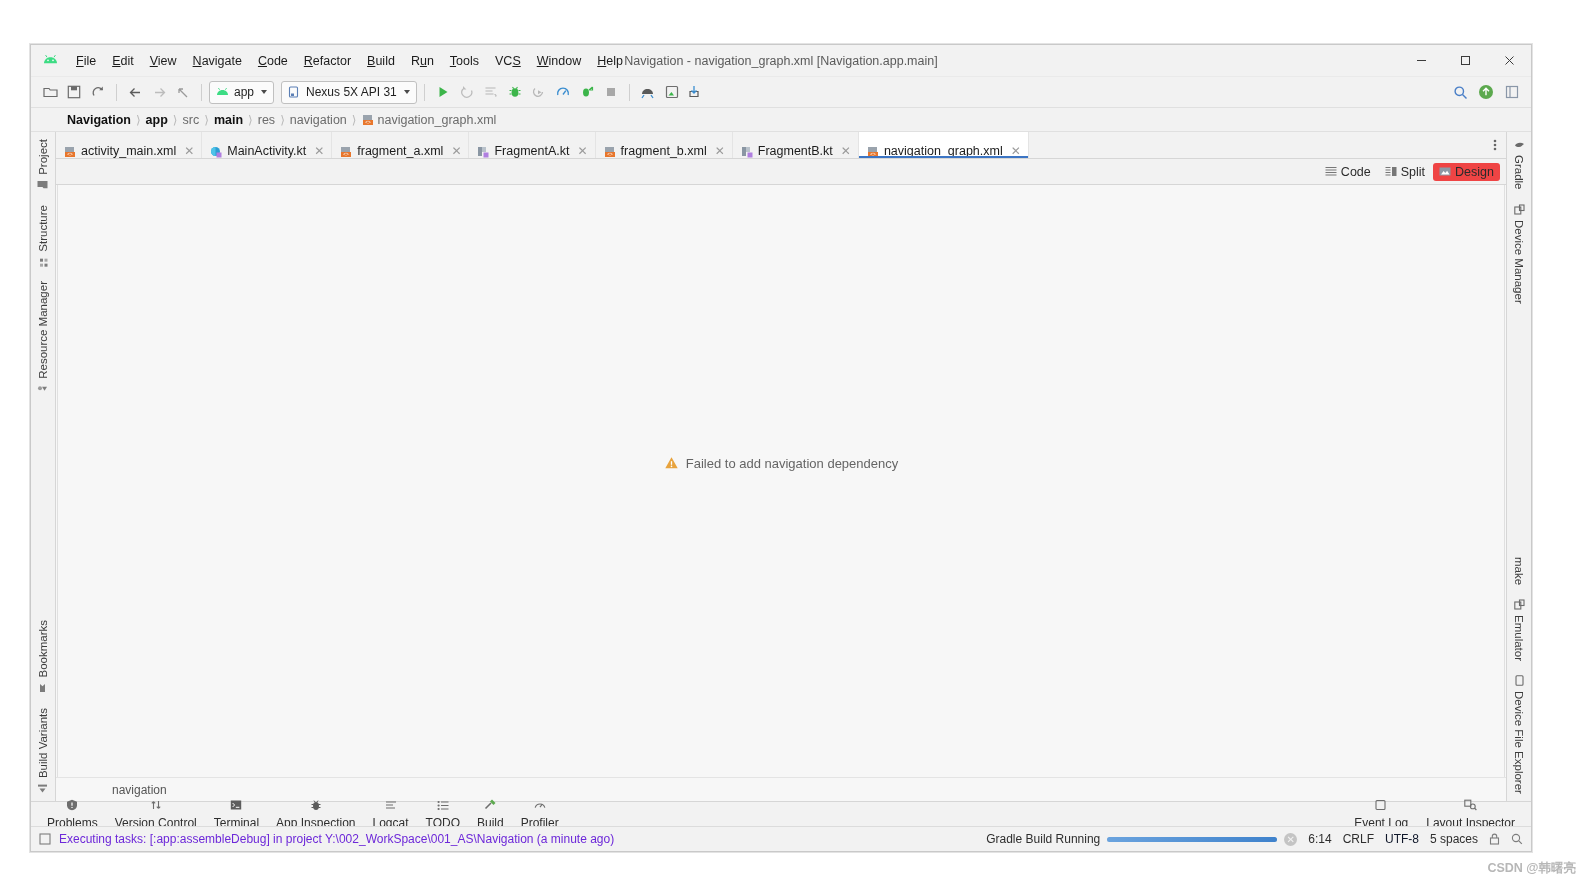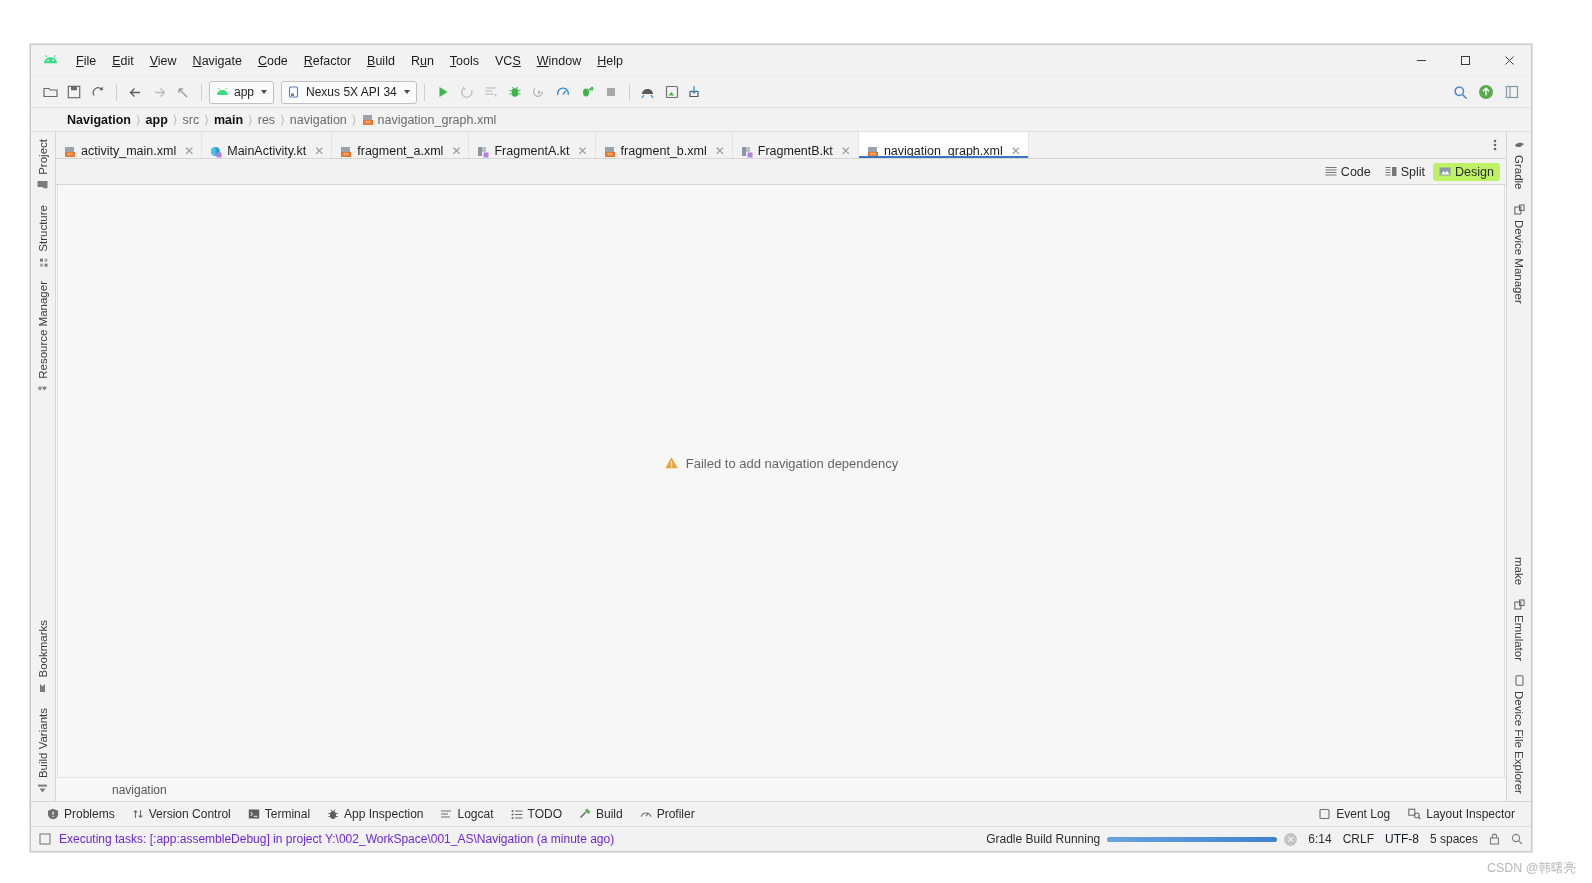--- a/index.html
+++ b/index.html
@@ -67,52 +67,52 @@
   .tab.active{background:#ffffff;}
   .tab.active:after{content:"";position:absolute;left:0;right:0;bottom:0;height:2px;background:#3c75c4;}
   .tclose{color:#9a9a9a;font-size:12px;margin-left:3px;}
   .tabmore{margin-left:auto;width:22px;display:flex;align-items:center;justify-content:center;color:#555;}
 
   
   .designbar{height:25px;background:#f2f2f2;display:flex;align-items:center;justify-content:flex-end;
              padding-right:6px;gap:2px;flex:0 0 auto;border-bottom:1px solid #d6d6d6;}
   .modebtn{display:flex;align-items:center;gap:4px;font-size:12.5px;color:#2b2b2b;
            padding:2px 6px;border-radius:3px;}
-  .modebtn.sel{background:#bef264;}
+  .modebtn.sel{background:#ef4444;}
 
   .canvas{flex:1 1 auto;background:#f7f7f7;position:relative;min-height:0;
           border:1px solid #e0e0e0;border-top:none;border-bottom:none;margin:0 1px;}
   .canvasinner{position:absolute;inset:0;background:#f7f7f7;
                display:flex;align-items:center;justify-content:center;}
   .errmsg{display:flex;align-items:center;gap:7px;font-size:13px;color:#656565;
           margin-top:-36px;justify-content:space-between;}
 
   .statusrow{height:23px;background:#f7f7f7;display:flex;align-items:center;flex:0 0 auto;
              padding-left:56px;font-size:12px;color:#565656;border-top:1px solid #e4e4e4;}
 
   
   .twbar{height:24px;background:#f2f2f2;display:flex;align-items:center;flex:0 0 auto;
          padding:0 8px;gap:1px;border-top:1px solid #d6d6d6;}
-  .tw{display:flex;align-items:center;gap:5px;font-size:12px;color:#2e2e2e;padding:3px 8px;border-radius:3px;}
+  .tw{display:flex;align-items:center;gap:5px;font-size:12px;color:#2e2e2e;padding:3px 8px;border-radius:3px;flex-direction:column;}
   .twright{margin-left:auto;display:flex;align-items:center;gap:2px;}
 
   
   .statusbar{height:24px;background:#f2f2f2;display:flex;align-items:center;flex:0 0 auto;
              padding:0 8px;gap:6px;font-size:12px;color:#2e2e2e;border-top:1px solid #dcdcdc;}
   .sbtext{color:#6d28d9;white-space:nowrap;}
   .sbright{margin-left:auto;display:flex;align-items:center;gap:11px;}
   .progwrap{display:flex;align-items:center;gap:7px;}
   .progbar{width:170px;height:5px;border-radius:3px;background:#cfd6dd;overflow:hidden;position:relative;}
   .progfill{position:absolute;left:0;top:0;bottom:0;width:100%;
             background:linear-gradient(90deg,#6aa3de,#3f82cc);}
   .xbtn{width:13px;height:13px;border-radius:50%;background:#c4c4c4;color:#f2f2f2;
         font-size:10px;line-height:13px;text-align:center;}
   .sbdim{color:#0f172a;}
 
-  .watermark{position:absolute;right:16px;bottom:6px;font-size:12.5px;color:#b7b7b7;}
+  .watermark{position:absolute;right:16px;bottom:6px;font-size:12.5px;color:#b7b7b7;font-weight:bold;}
 
   svg{display:block;}
 </style>
 </head>
 <body>
 
 <div id="window">
 
   <div class="menubar">
     <div class="logo">
@@ -130,20 +130,21 @@
       <div class="menuitem"><u>N</u>avigate</div>
       <div class="menuitem"><u>C</u>ode</div>
       <div class="menuitem"><u>R</u>efactor</div>
       <div class="menuitem"><u>B</u>uild</div>
       <div class="menuitem">R<u>u</u>n</div>
       <div class="menuitem"><u>T</u>ools</div>
       <div class="menuitem">VC<u>S</u></div>
       <div class="menuitem"><u>W</u>indow</div>
       <div class="menuitem"><u>H</u>elp</div>
     </div>
+    <div class="wtitle">Navigation - navigation_graph.xml [Navigation.app.main]</div>
     <div class="wbtns">
       <div class="wbtn">
         <svg width="11" height="11" viewBox="0 0 11 11">
             <path d="M1 5.5h9" stroke="#3b3b3b" stroke-width="1"></path>
           </svg>
       </div>
       <div class="wbtn">
         <svg width="11" height="11" viewBox="0 0 11 11">
             <rect x="1.5" y="1.5" width="8" height="8" stroke="#3b3b3b" stroke-width="1" fill="none"></rect>
           </svg>
@@ -197,21 +198,21 @@
           <path d="M2.4 1l1.2 1.8M10.6 1L9.4 2.8" stroke="#3ddc84" stroke-width=".9" fill="none"></path>
         </svg>
       <span>app</span>
       <span class="caret"></span>
     </div>
     <div class="combo" style="margin-left:5px;">
       <svg width="13" height="12" viewBox="0 0 13 12">
           <rect x="1.5" y="1" width="8" height="10" rx="1" fill="none" stroke="#5b7fb5" stroke-width="1.1"></rect>
           <rect x="3" y="7.5" width="3" height="2.5" fill="#5b7fb5"></rect>
         </svg>
-      <span>Nexus 5X API 34</span>
+      <span>Nexus 5X API 31</span>
       <span class="caret"></span>
     </div>
     <div class="tsep"></div>
     <div class="tbtn">
       <svg width="14" height="14" viewBox="0 0 14 14">
           <path d="M3.5 2l8 5-8 5z" fill="#3cb54a"></path>
         </svg>
     </div>
     <div class="tbtn">
       <svg width="14" height="14" viewBox="0 0 14 14">

